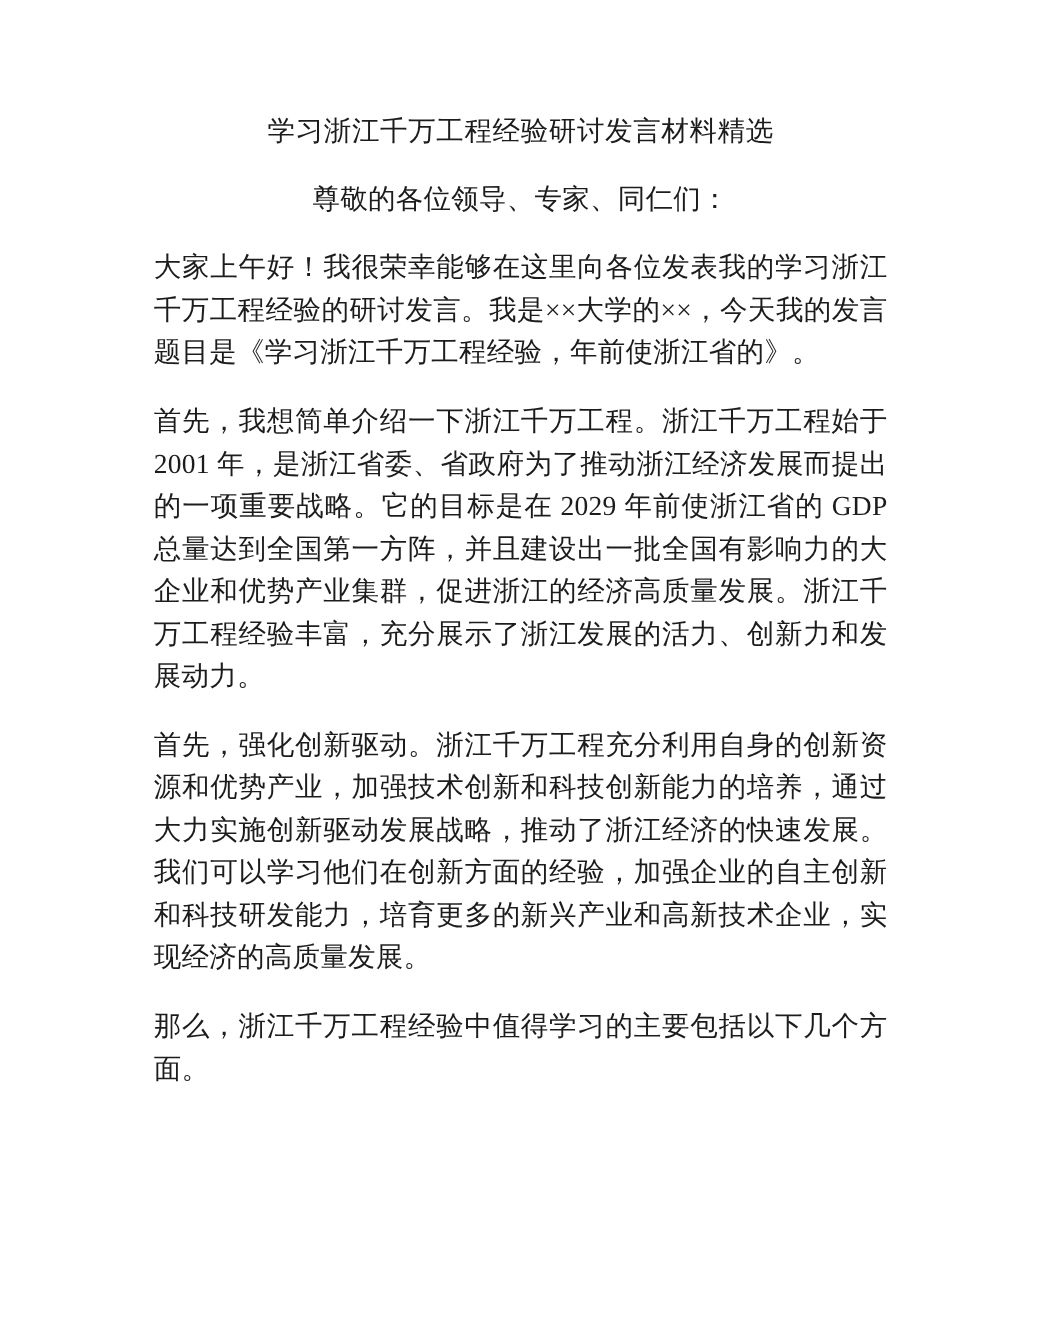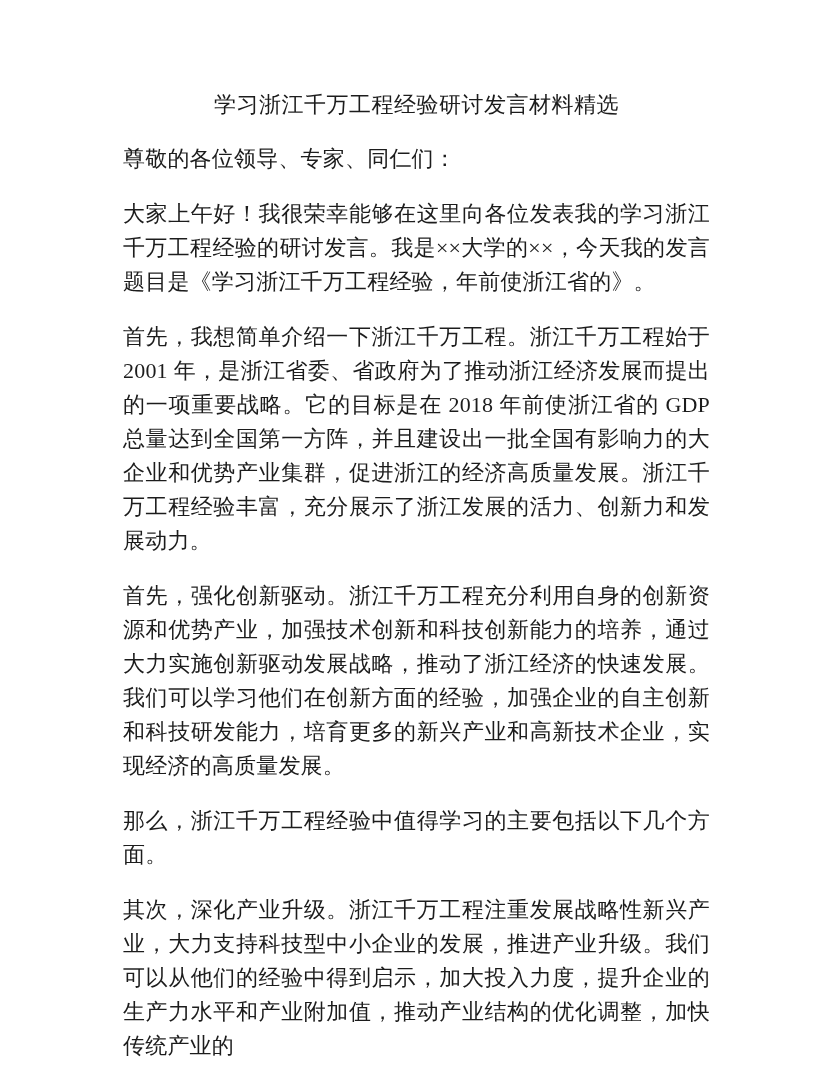--- a/index.html
+++ b/index.html
@@ -37,21 +37,21 @@
     line-height: 34px;
     margin: 0 0 21px 0;
     text-align: justify;
     text-justify: inter-ideograph;
     letter-spacing: 0.2px;
   }
   .doc-par:last-child {
     margin-bottom: 0;
   }
   .salutation {
-    text-align: left;
+    text-align: center;
   }
   .watermark {
     position: absolute;
     left: 205px;
     top: 370px;
     width: 400px;
     height: 120px;
     z-index: 0;
     transform: rotate(-45deg);
     transform-origin: center center;
@@ -73,21 +73,20 @@
 <div class="watermark">豆知网</div>
 
 <div class="page">
 
   <h1 class="doc-title">学习浙江千万工程经验研讨发言材料精选</h1>
 
   <p class="doc-par salutation">尊敬的各位领导、专家、同仁们：</p>
 
   <p class="doc-par">大家上午好！我很荣幸能够在这里向各位发表我的学习浙江千万工程经验的研讨发言。我是××大学的××，今天我的发言题目是《学习浙江千万工程经验，年前使浙江省的》。</p>
 
-  <p class="doc-par">首先，我想简单介绍一下浙江千万工程。浙江千万工程始于 2001 年，是浙江省委、省政府为了推动浙江经济发展而提出的一项重要战略。它的目标是在 2018 年前使浙江省的 GDP 总量达到全国第一方阵，并且建设出一批全国有影响力的大企业和优势产业集群，促进浙江的经济高质量发展。浙江千万工程经验丰富，充分展示了浙江发展的活力、创新力和发展动力。</p>
+  <p class="doc-par">首先，我想简单介绍一下浙江千万工程。浙江千万工程始于 2001 年，是浙江省委、省政府为了推动浙江经济发展而提出的一项重要战略。它的目标是在 2029 年前使浙江省的 GDP 总量达到全国第一方阵，并且建设出一批全国有影响力的大企业和优势产业集群，促进浙江的经济高质量发展。浙江千万工程经验丰富，充分展示了浙江发展的活力、创新力和发展动力。</p>
 
   <p class="doc-par">首先，强化创新驱动。浙江千万工程充分利用自身的创新资源和优势产业，加强技术创新和科技创新能力的培养，通过大力实施创新驱动发展战略，推动了浙江经济的快速发展。我们可以学习他们在创新方面的经验，加强企业的自主创新和科技研发能力，培育更多的新兴产业和高新技术企业，实现经济的高质量发展。</p>
 
   <p class="doc-par">那么，浙江千万工程经验中值得学习的主要包括以下几个方面。</p>
 
-  <p class="doc-par">其次，深化产业升级。浙江千万工程注重发展战略性新兴产业，大力支持科技型中小企业的发展，推进产业升级。我们可以从他们的经验中得到启示，加大投入力度，提升企业的生产力水平和产业附加值，推动产业结构的优化调整，加快传统产业的</p>
 
 </div>
 
 </body></html>

